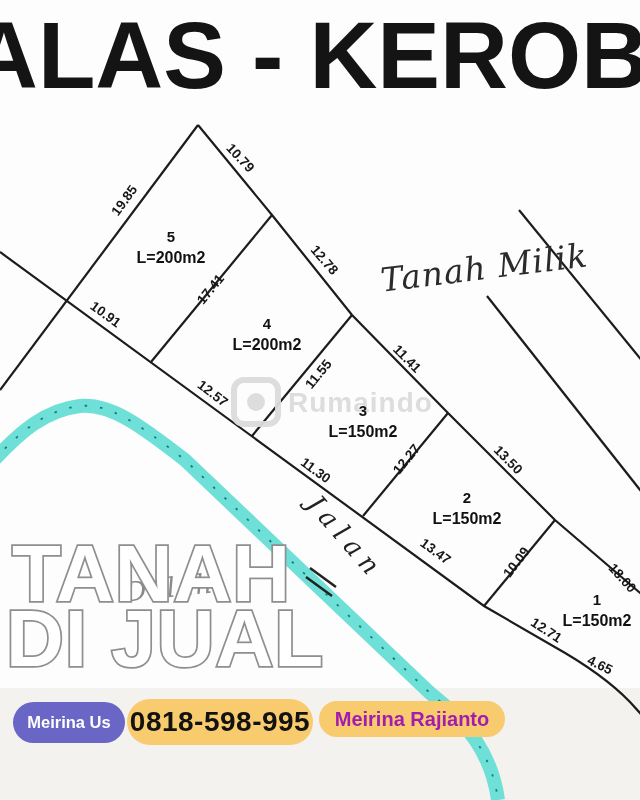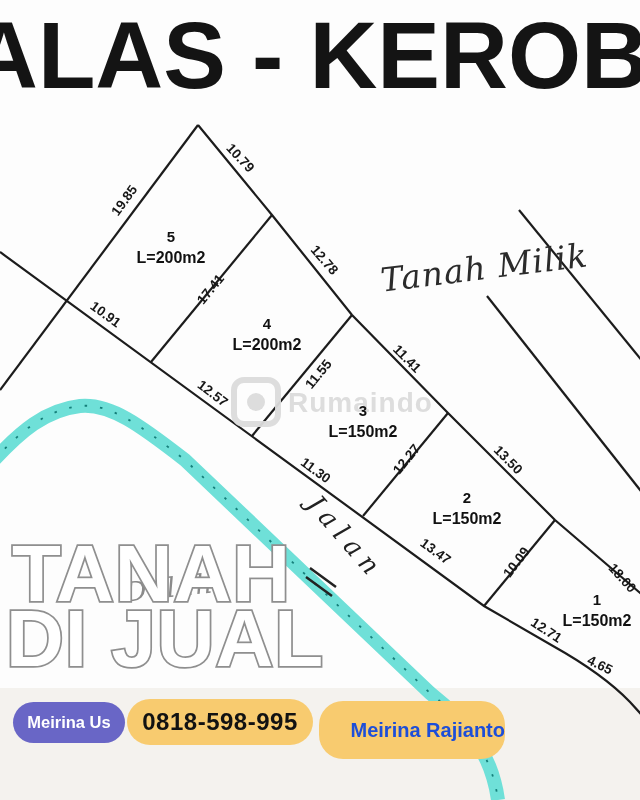--- a/index.html
+++ b/index.html
@@ -6,22 +6,22 @@
   .stage{position:relative;width:640px;height:800px;overflow:hidden;background:#fdfdfd;font-family:"Liberation Sans",sans-serif;}
   .bottom-band{position:absolute;left:0;top:688px;width:640px;height:112px;background:#f4f2ee;}
   .title{position:absolute;left:-30px;top:2px;font-size:94px;font-weight:bold;color:#141414;white-space:nowrap;letter-spacing:0;font-family:"Liberation Sans",sans-serif;}
   #map-svg{position:absolute;left:0;top:0;}
   .dim{font:bold 13.5px "Liberation Sans",sans-serif;fill:#161616;text-anchor:middle;}
   .plot-num{font:bold 15px "Liberation Sans",sans-serif;fill:#111;text-anchor:middle;}
   .plot-area{font:bold 16px "Liberation Sans",sans-serif;fill:#111;text-anchor:middle;}
   .script{font-family:"DejaVu Serif","Liberation Serif",serif;font-style:italic;}
   .pill{position:absolute;display:flex;align-items:center;justify-content:center;border-radius:24px;box-sizing:border-box;}
   .pill-contact{left:13px;top:702px;width:112px;height:41px;color:#fff;font-size:16.5px;font-weight:bold;}
-  .pill-phone{left:127px;top:699px;width:186px;height:46px;color:#121212;font-size:24px;font-weight:bold;letter-spacing:.5px;}
-  .pill-agent{left:319px;top:701px;width:186px;height:58px;color:#1d4ed8;font-size:20px;font-weight:bold;justify-content:flex-end;}
+  .pill-phone{left:127px;top:699px;width:186px;height:46px;color:#121212;font-size:28px;font-weight:bold;letter-spacing:.5px;}
+  .pill-agent{left:319px;top:701px;width:186px;height:36px;color:#a21caf;font-size:20px;font-weight:bold;}
 </style>
 </head>
 <body>
 
 <div class="stage">
 
   <div class="bottom-band"></div>
 
   <svg id="map-svg" width="640" height="800" viewBox="0 0 640 800">
 

